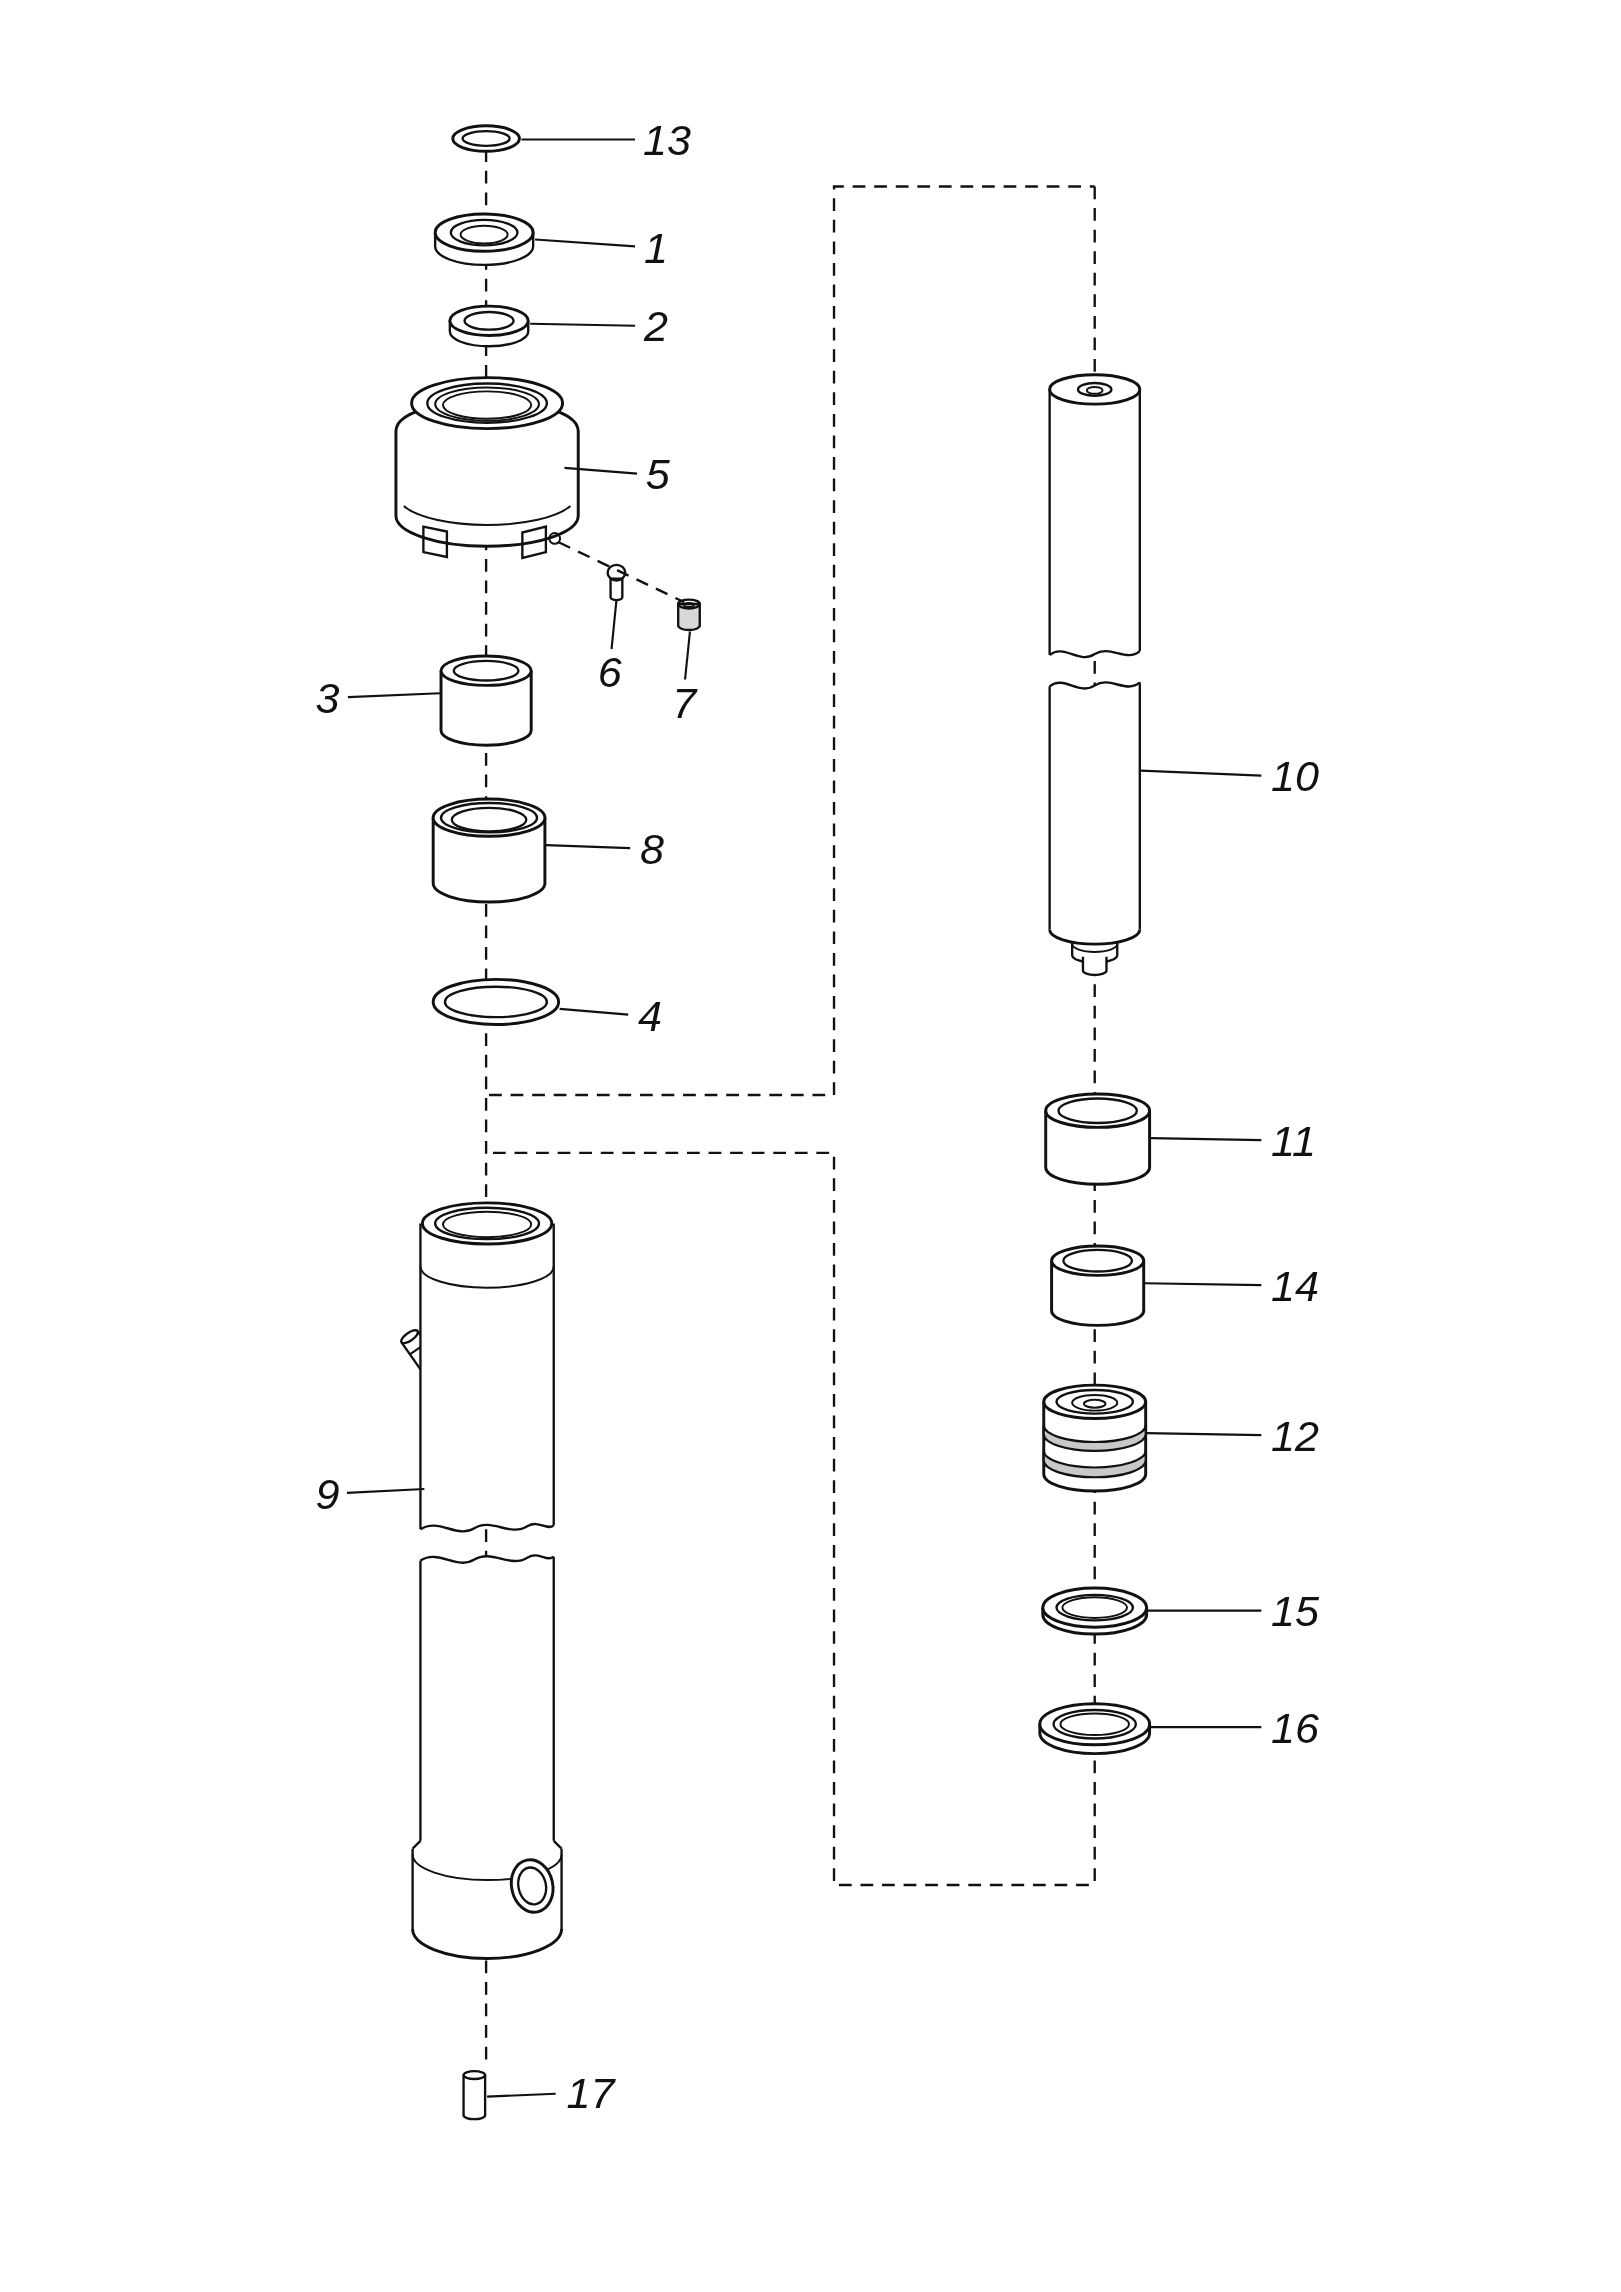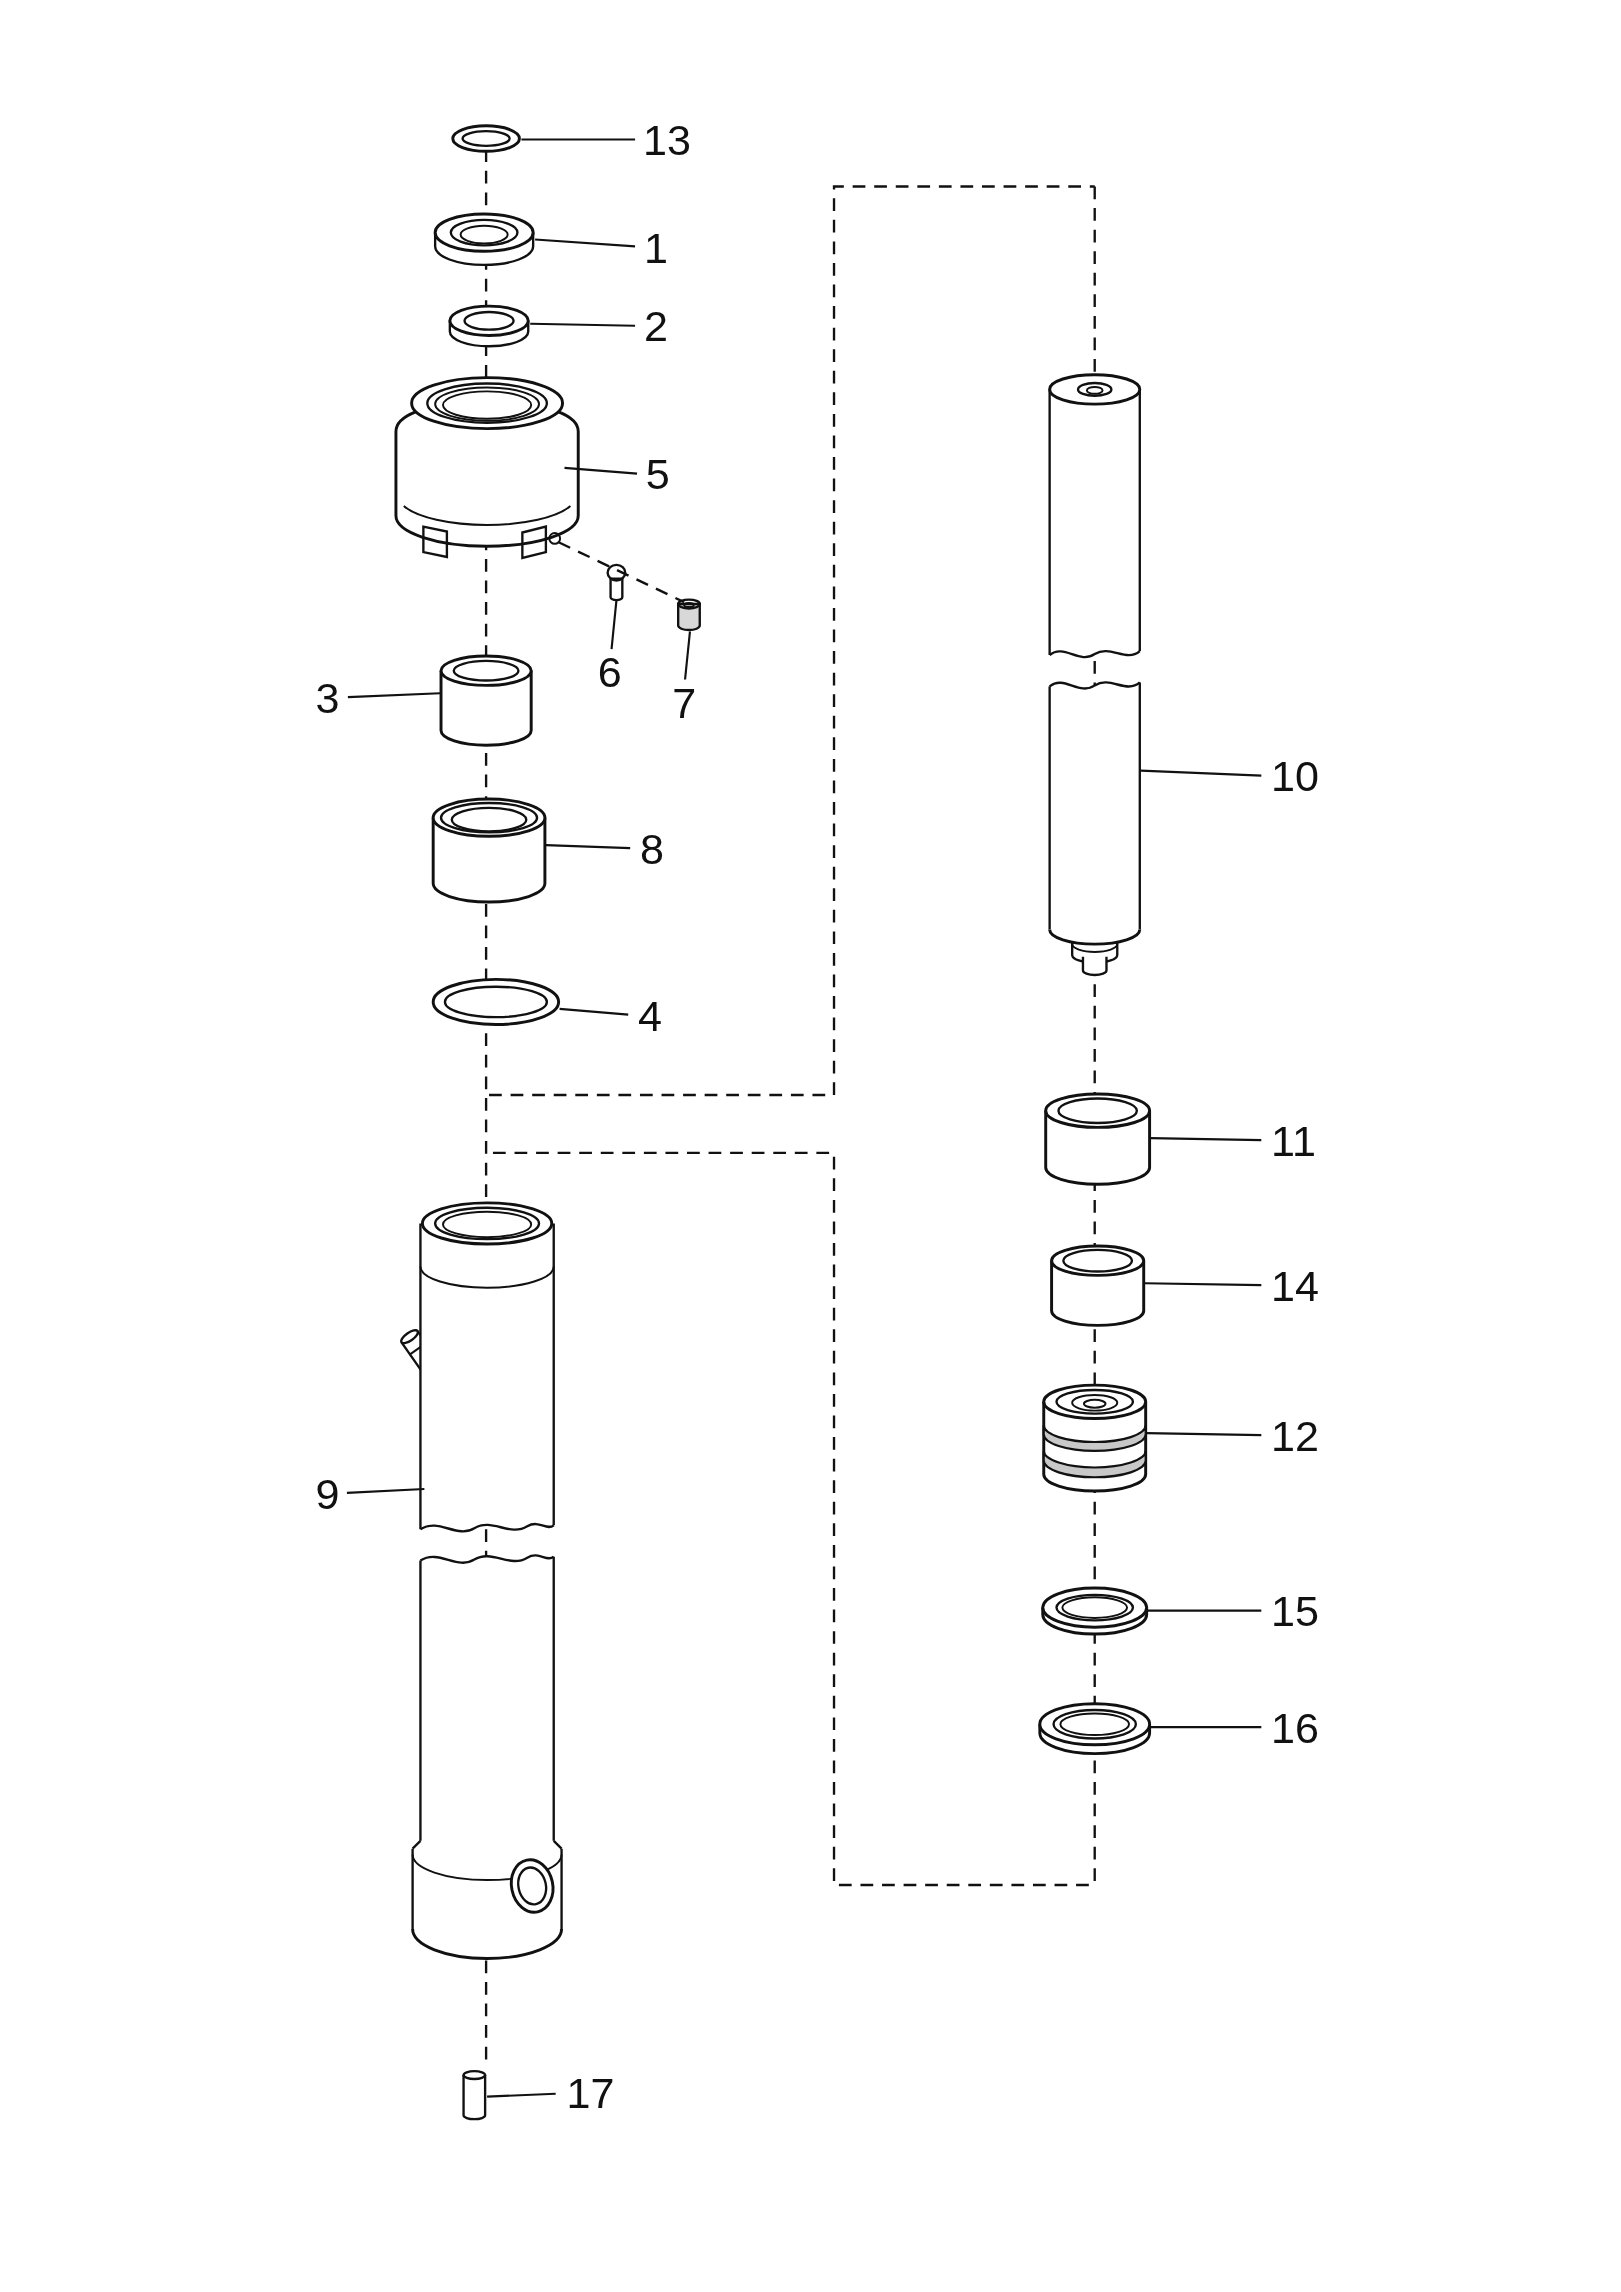--- a/index.html
+++ b/index.html
@@ -6,20 +6,21 @@
     margin: 0;
     padding: 0;
     background: #ffffff;
   }
   .page {
     position: relative;
     width: 1621px;
     height: 2293px;
     background: #ffffff;
     overflow: hidden;
+    font-style: italic;
   }
   svg { display: block; }
   .outline   { fill: #ffffff; stroke: #111111; stroke-width: 3; }
   .outline2  { fill: none;    stroke: #111111; stroke-width: 2.4; }
   .thin      { fill: none;    stroke: #111111; stroke-width: 2; }
   .fillonly  { fill: #ffffff; stroke: none; }
   .dash      { fill: none; stroke: #111111; stroke-width: 2.4; stroke-dasharray: 13 9; }
   .leader    { fill: none; stroke: #111111; stroke-width: 2.2; }
   .callout   {
     font-family: "Liberation Sans", "DejaVu Sans", sans-serif;

